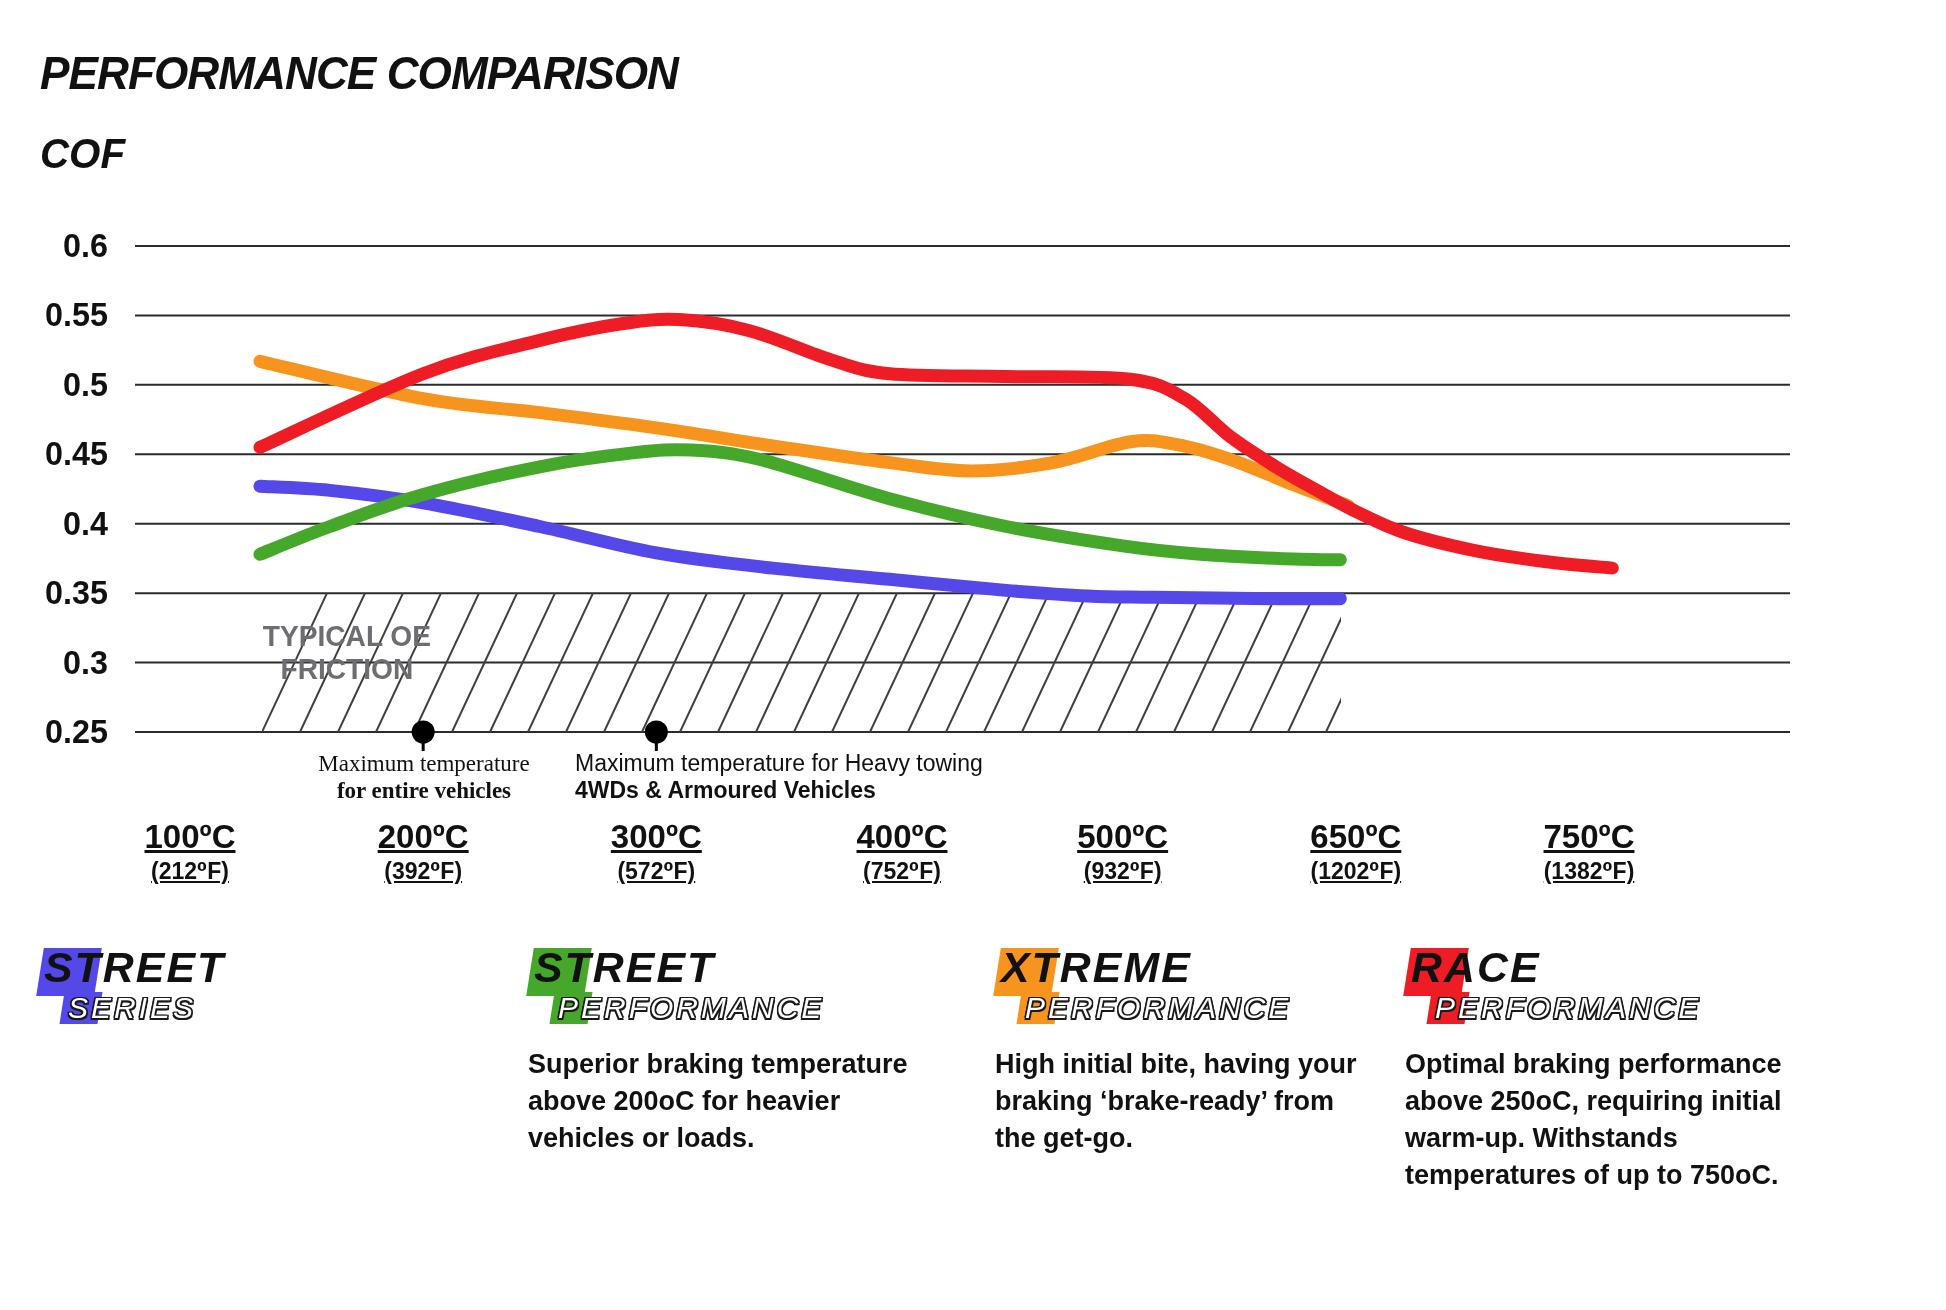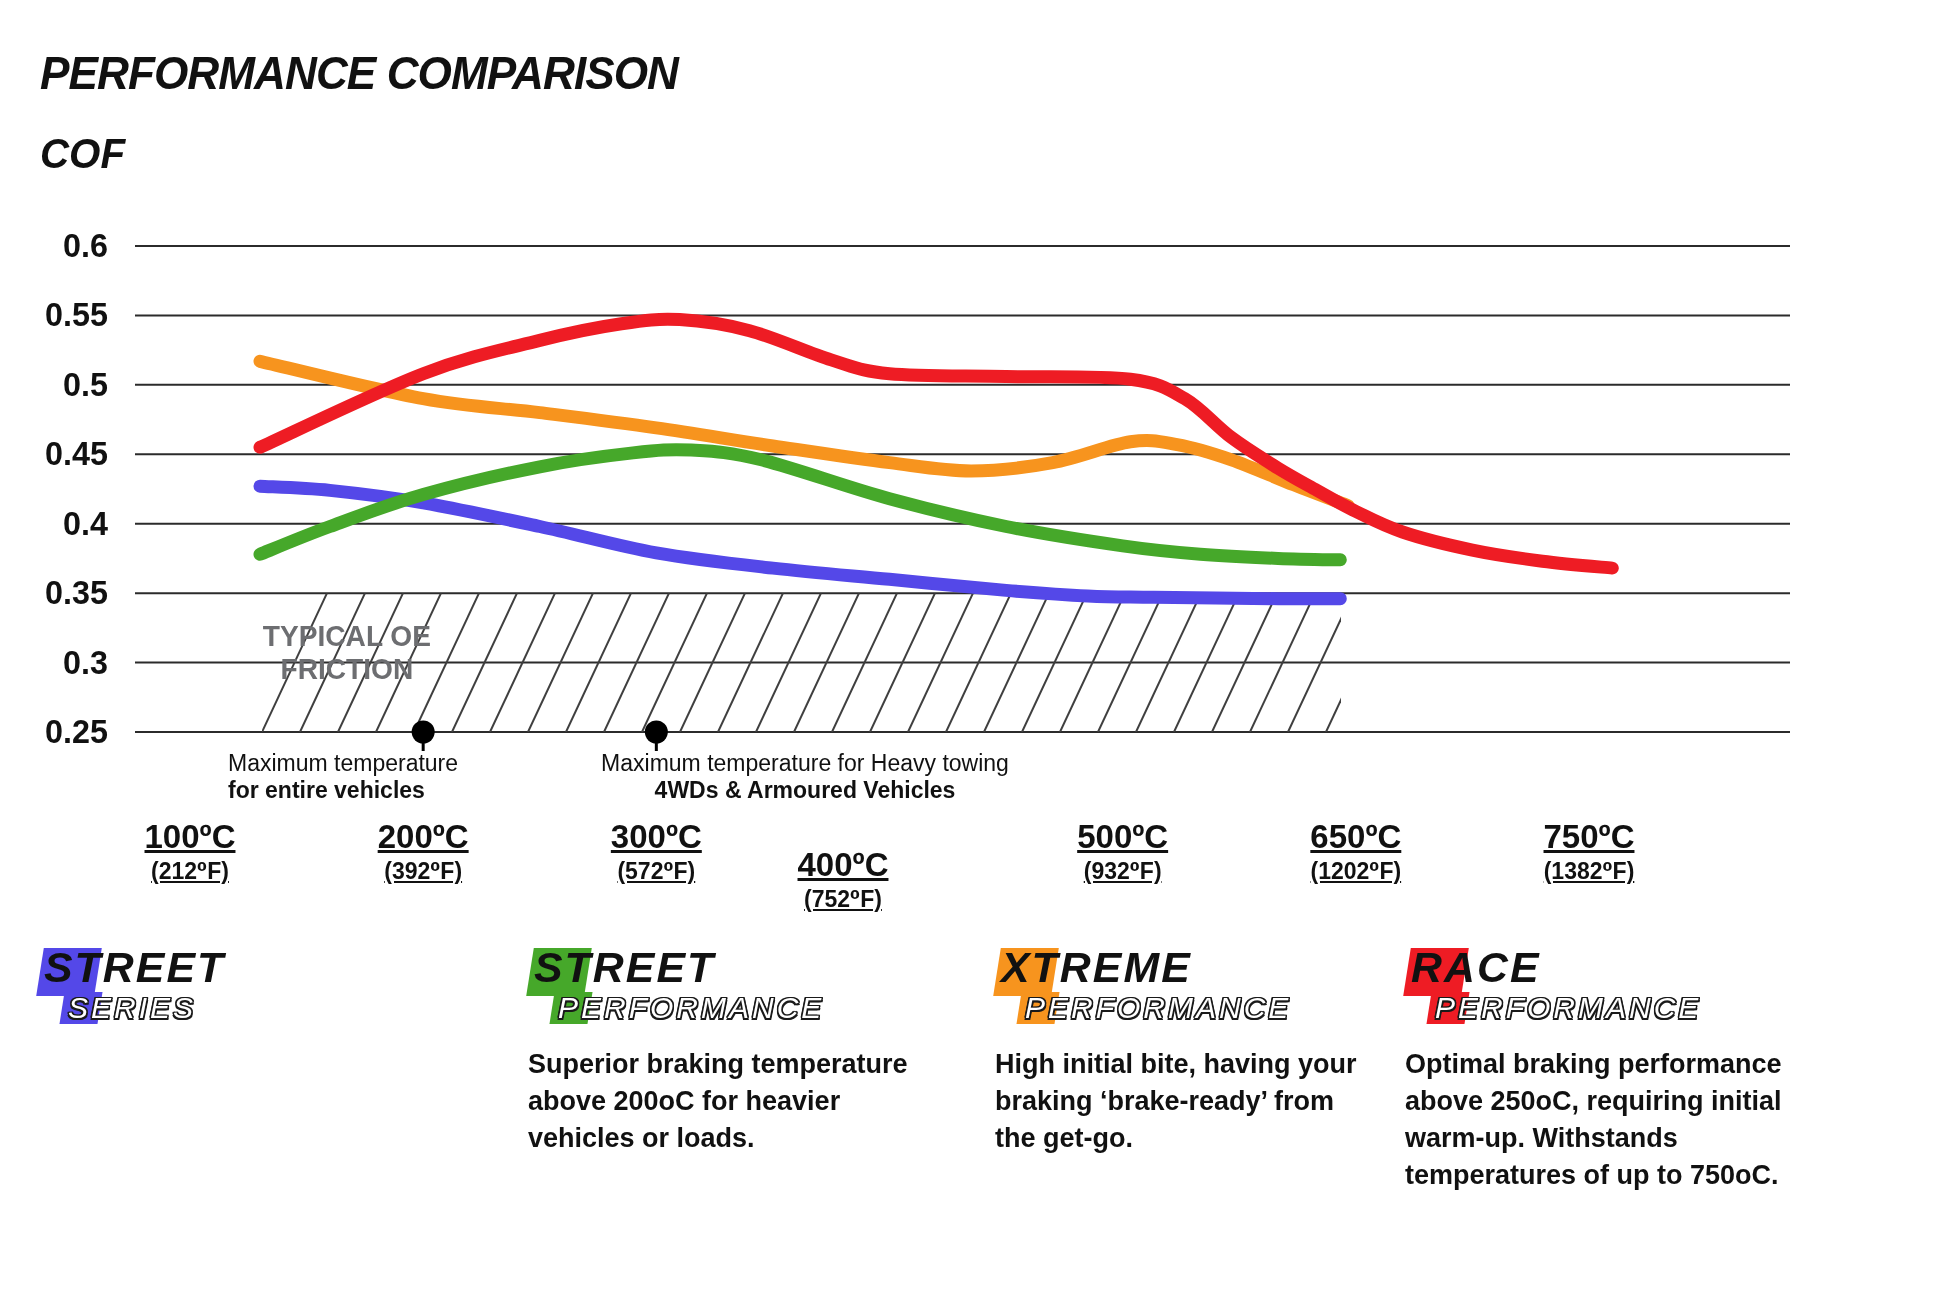--- a/index.html
+++ b/index.html
@@ -18,22 +18,22 @@
   .xtick .c{font-size:33px;font-weight:700;}
   .xtick .f{font-size:23px;font-weight:700;margin-top:2px;}
 
   .oe-label{position:absolute;left:262px;top:620px;width:175px;text-align:center;
     font-size:29px;font-weight:700;color:#6d6e71;line-height:33px;white-space:pre-line;
     transform:scaleX(0.97);transform-origin:left top;}
 
   .anno{position:absolute;top:750px;font-size:23px;line-height:27px;}
   .anno .l1{font-weight:400;}
   .anno .l2{font-weight:700;}
-  .anno-street{left:228px;width:360px;text-align:left;}
-  .anno-towing{left:575px;width:460px;text-align:center;}
+  .anno-street{left:244px;width:360px;text-align:center;font-family:Liberation Serif, serif;}
+  .anno-towing{left:575px;width:460px;text-align:left;}
 
   .legend-col{position:absolute;top:944px;height:280px;}
   .badge-b1,.badge-b2{position:absolute;transform:skewX(-9deg);}
   .badge-b1{left:2px;top:4px;width:58px;height:48px;}
   .badge-b2{left:24px;top:48px;width:38px;height:32px;}
   .brand1{position:absolute;left:6px;top:0px;font-size:42px;font-weight:700;font-style:italic;
     letter-spacing:2px;white-space:nowrap;transform:scaleX(1.02);transform-origin:left top;}
   .brand2{position:absolute;left:30px;top:47px;font-size:30px;font-weight:400;font-style:italic;
     letter-spacing:3px;white-space:nowrap;color:#fff;
     text-shadow:-1.5px -1.5px 0 #1a1a1a,1.5px -1.5px 0 #1a1a1a,-1.5px 1.5px 0 #1a1a1a,
@@ -131,21 +131,21 @@
         <div class="f">(212⁰F)</div>
       </div>
       <div class="xtick" style="left: 343.167px; top: 818px;">
         <div class="c">200ºC</div>
         <div class="f">(392⁰F)</div>
       </div>
       <div class="xtick" style="left: 576.333px; top: 818px;">
         <div class="c">300ºC</div>
         <div class="f">(572⁰F)</div>
       </div>
-      <div class="xtick" style="left: 763px; top: 818px; margin-top: 28px;">
+      <div class="xtick" style="left: 822px; top: 818px;">
         <div class="c">400ºC</div>
         <div class="f">(752⁰F)</div>
       </div>
       <div class="xtick" style="left: 1042.67px; top: 818px;">
         <div class="c">500ºC</div>
         <div class="f">(932⁰F)</div>
       </div>
       <div class="xtick" style="left: 1275.83px; top: 818px;">
         <div class="c">650ºC</div>
         <div class="f">(1202⁰F)</div>

